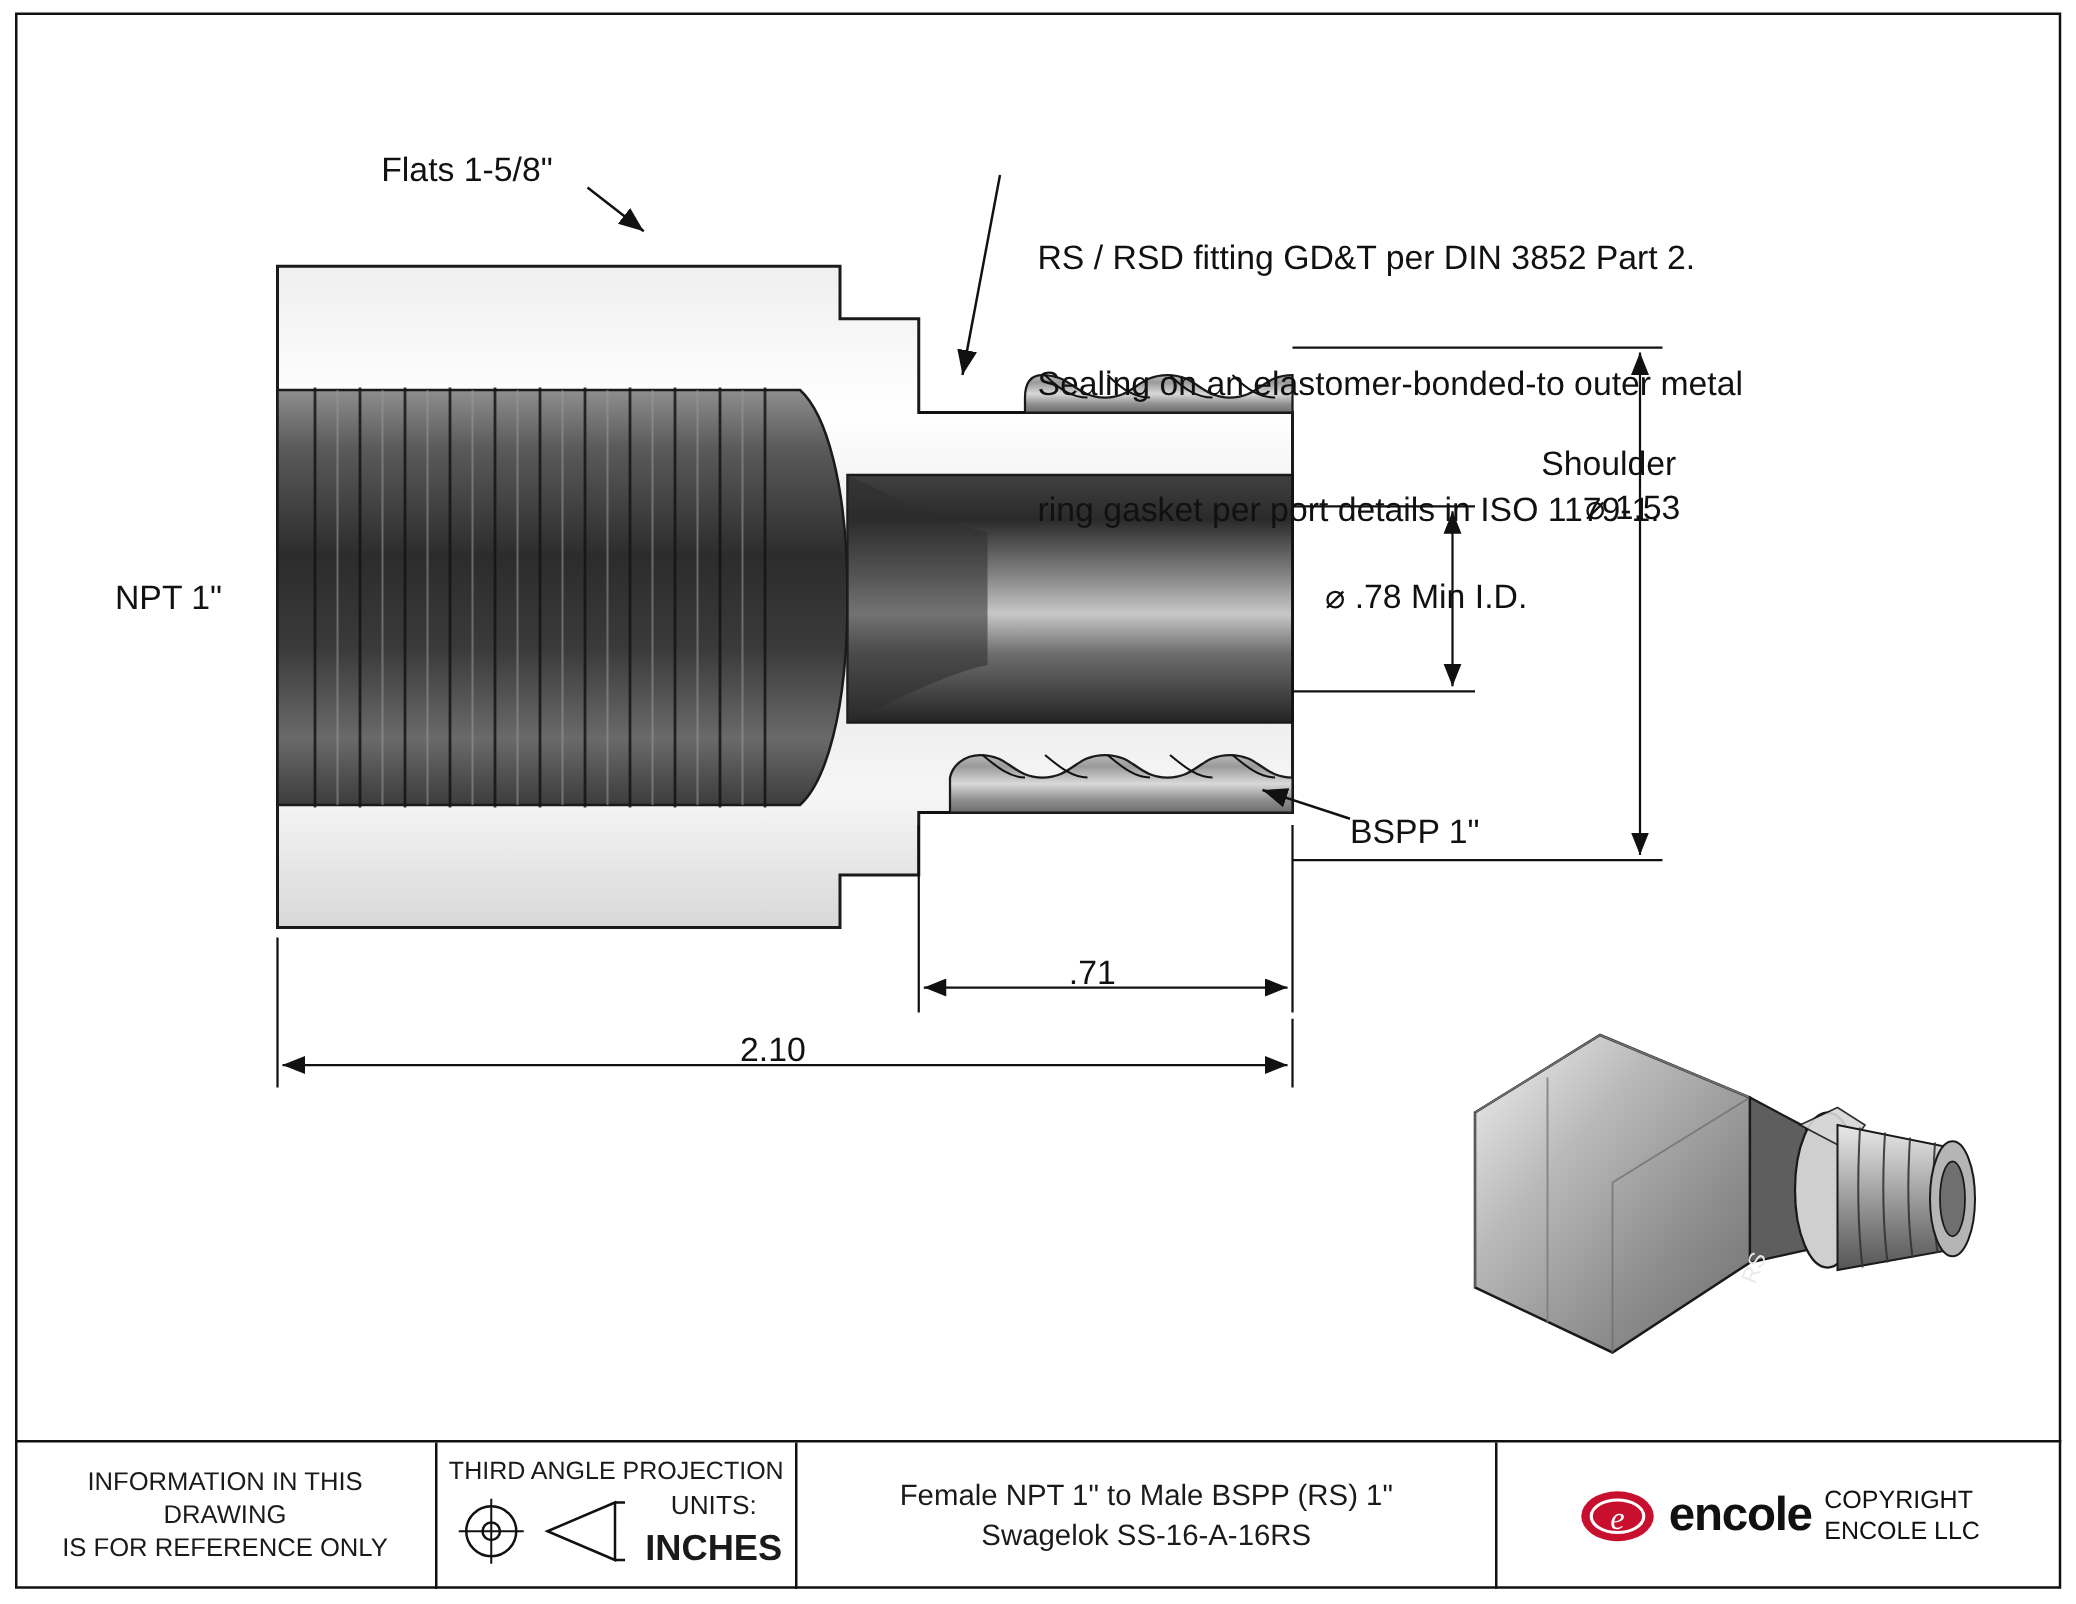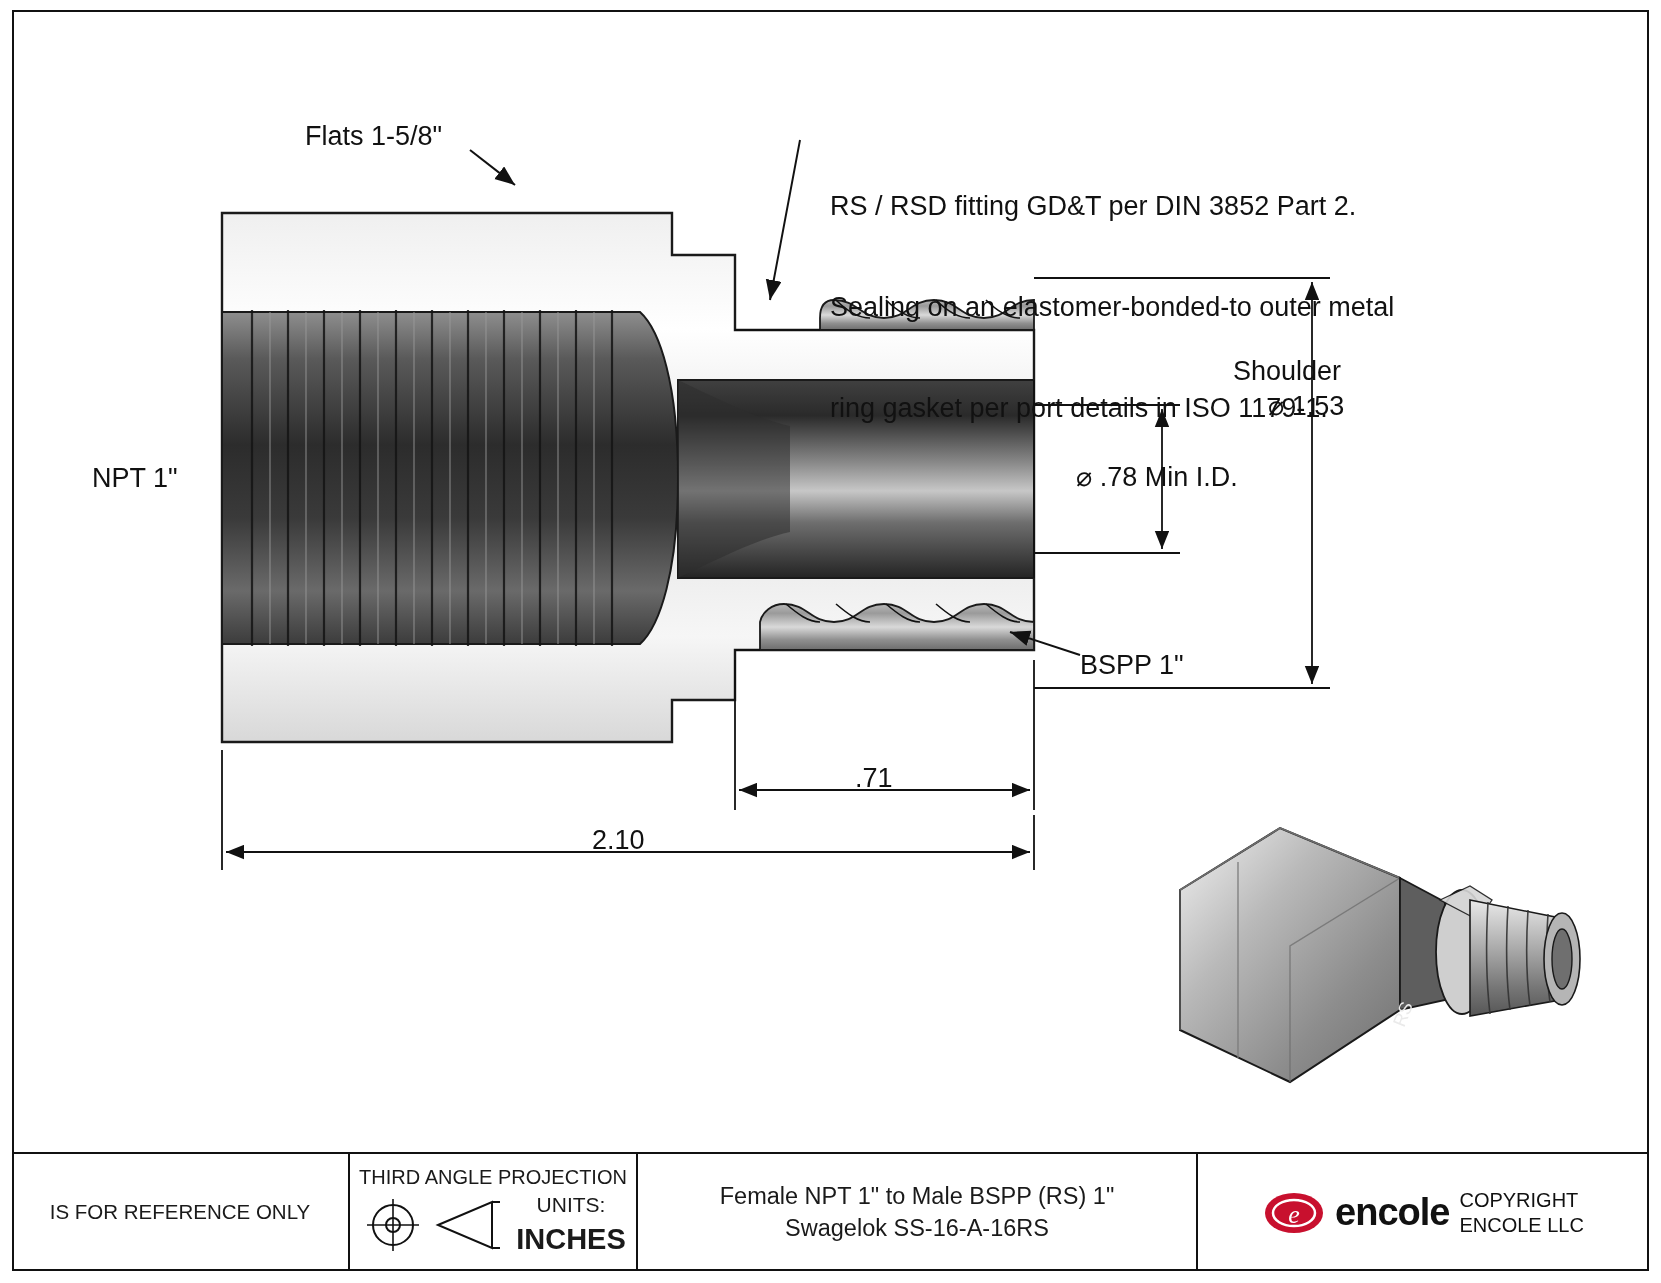--- a/index.html
+++ b/index.html
@@ -262,32 +262,33 @@
 
   <div class="note" style="left:830px; top:122px;">
     <div>RS / RSD fitting GD&amp;T per DIN 3852 Part 2.</div>
     <div>Sealing on an elastomer-bonded-to outer metal</div>
     <div>ring gasket per port details in ISO 1179-1.</div>
   </div>
 
   <div class="lbl" style="left:1233px; top:355px; font-weight:normal;">Shoulder</div>
   <div class="lbl" style="left:1268px; top:390px;">⌀ 1.53</div>
 
-  <div class="lbl" style="left:1060px; top:461px;margin-left:16px;">⌀ .78 Min I.D.</div>
+  <div class="lbl" style="left:1060px; top:461px;">⌀ .78 Min I.D.</div>
 
   <div class="lbl" style="left:1080px; top:649px;">BSPP 1"</div>
 
   <div class="lbl dim-txt" style="left:855px; top:762px;">.71</div>
 
   <div class="lbl dim-txt" style="left:592px; top:824px;">2.10</div>
 
   <div class="tb">
 
     <div class="tb-cell tb-ref">
       <div>
+        <div>INFORMATION IN THIS DRAWING</div>
         <div>IS FOR REFERENCE ONLY</div>
       </div>
     </div>
 
     <div class="tb-cell tb-proj">
       <div class="tb-proj-title">THIRD ANGLE PROJECTION</div>
       <div class="tb-proj-body">
         <div class="tb-proj-symbols">
           <svg width="58" height="58" viewBox="0 0 58 58">
             <circle cx="29" cy="29" r="20" fill="none" stroke="#111" stroke-width="2"></circle>

